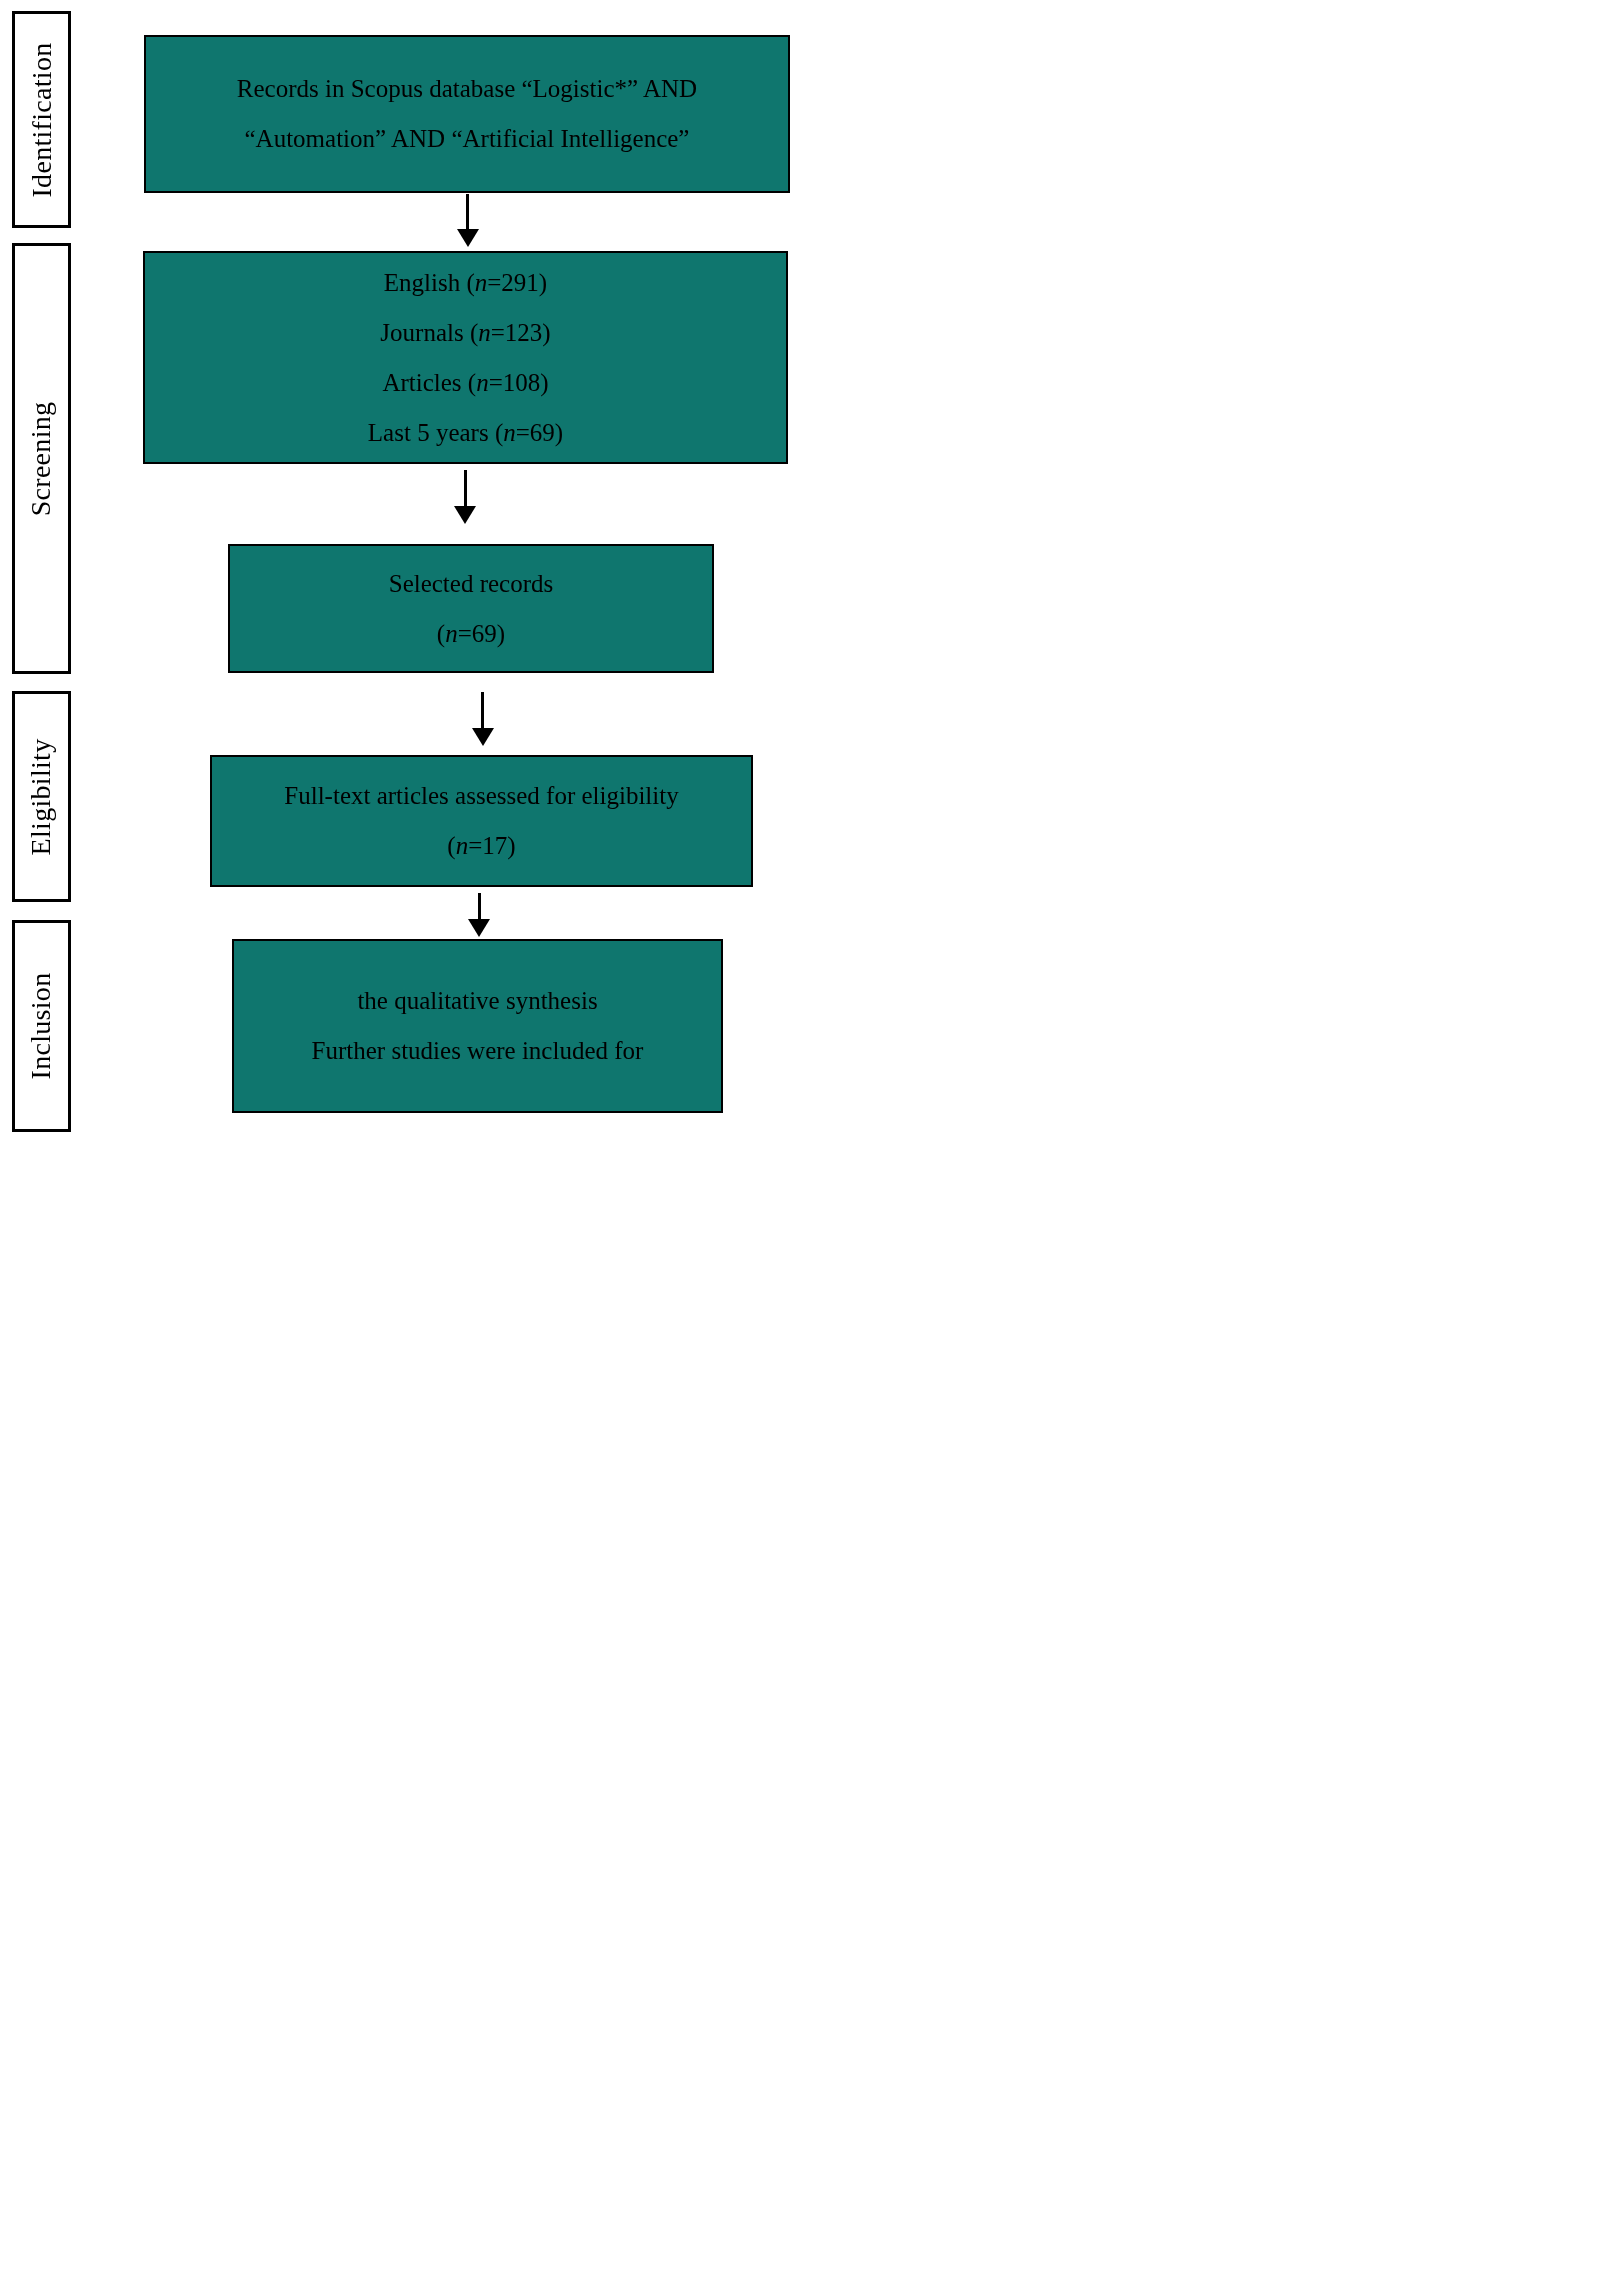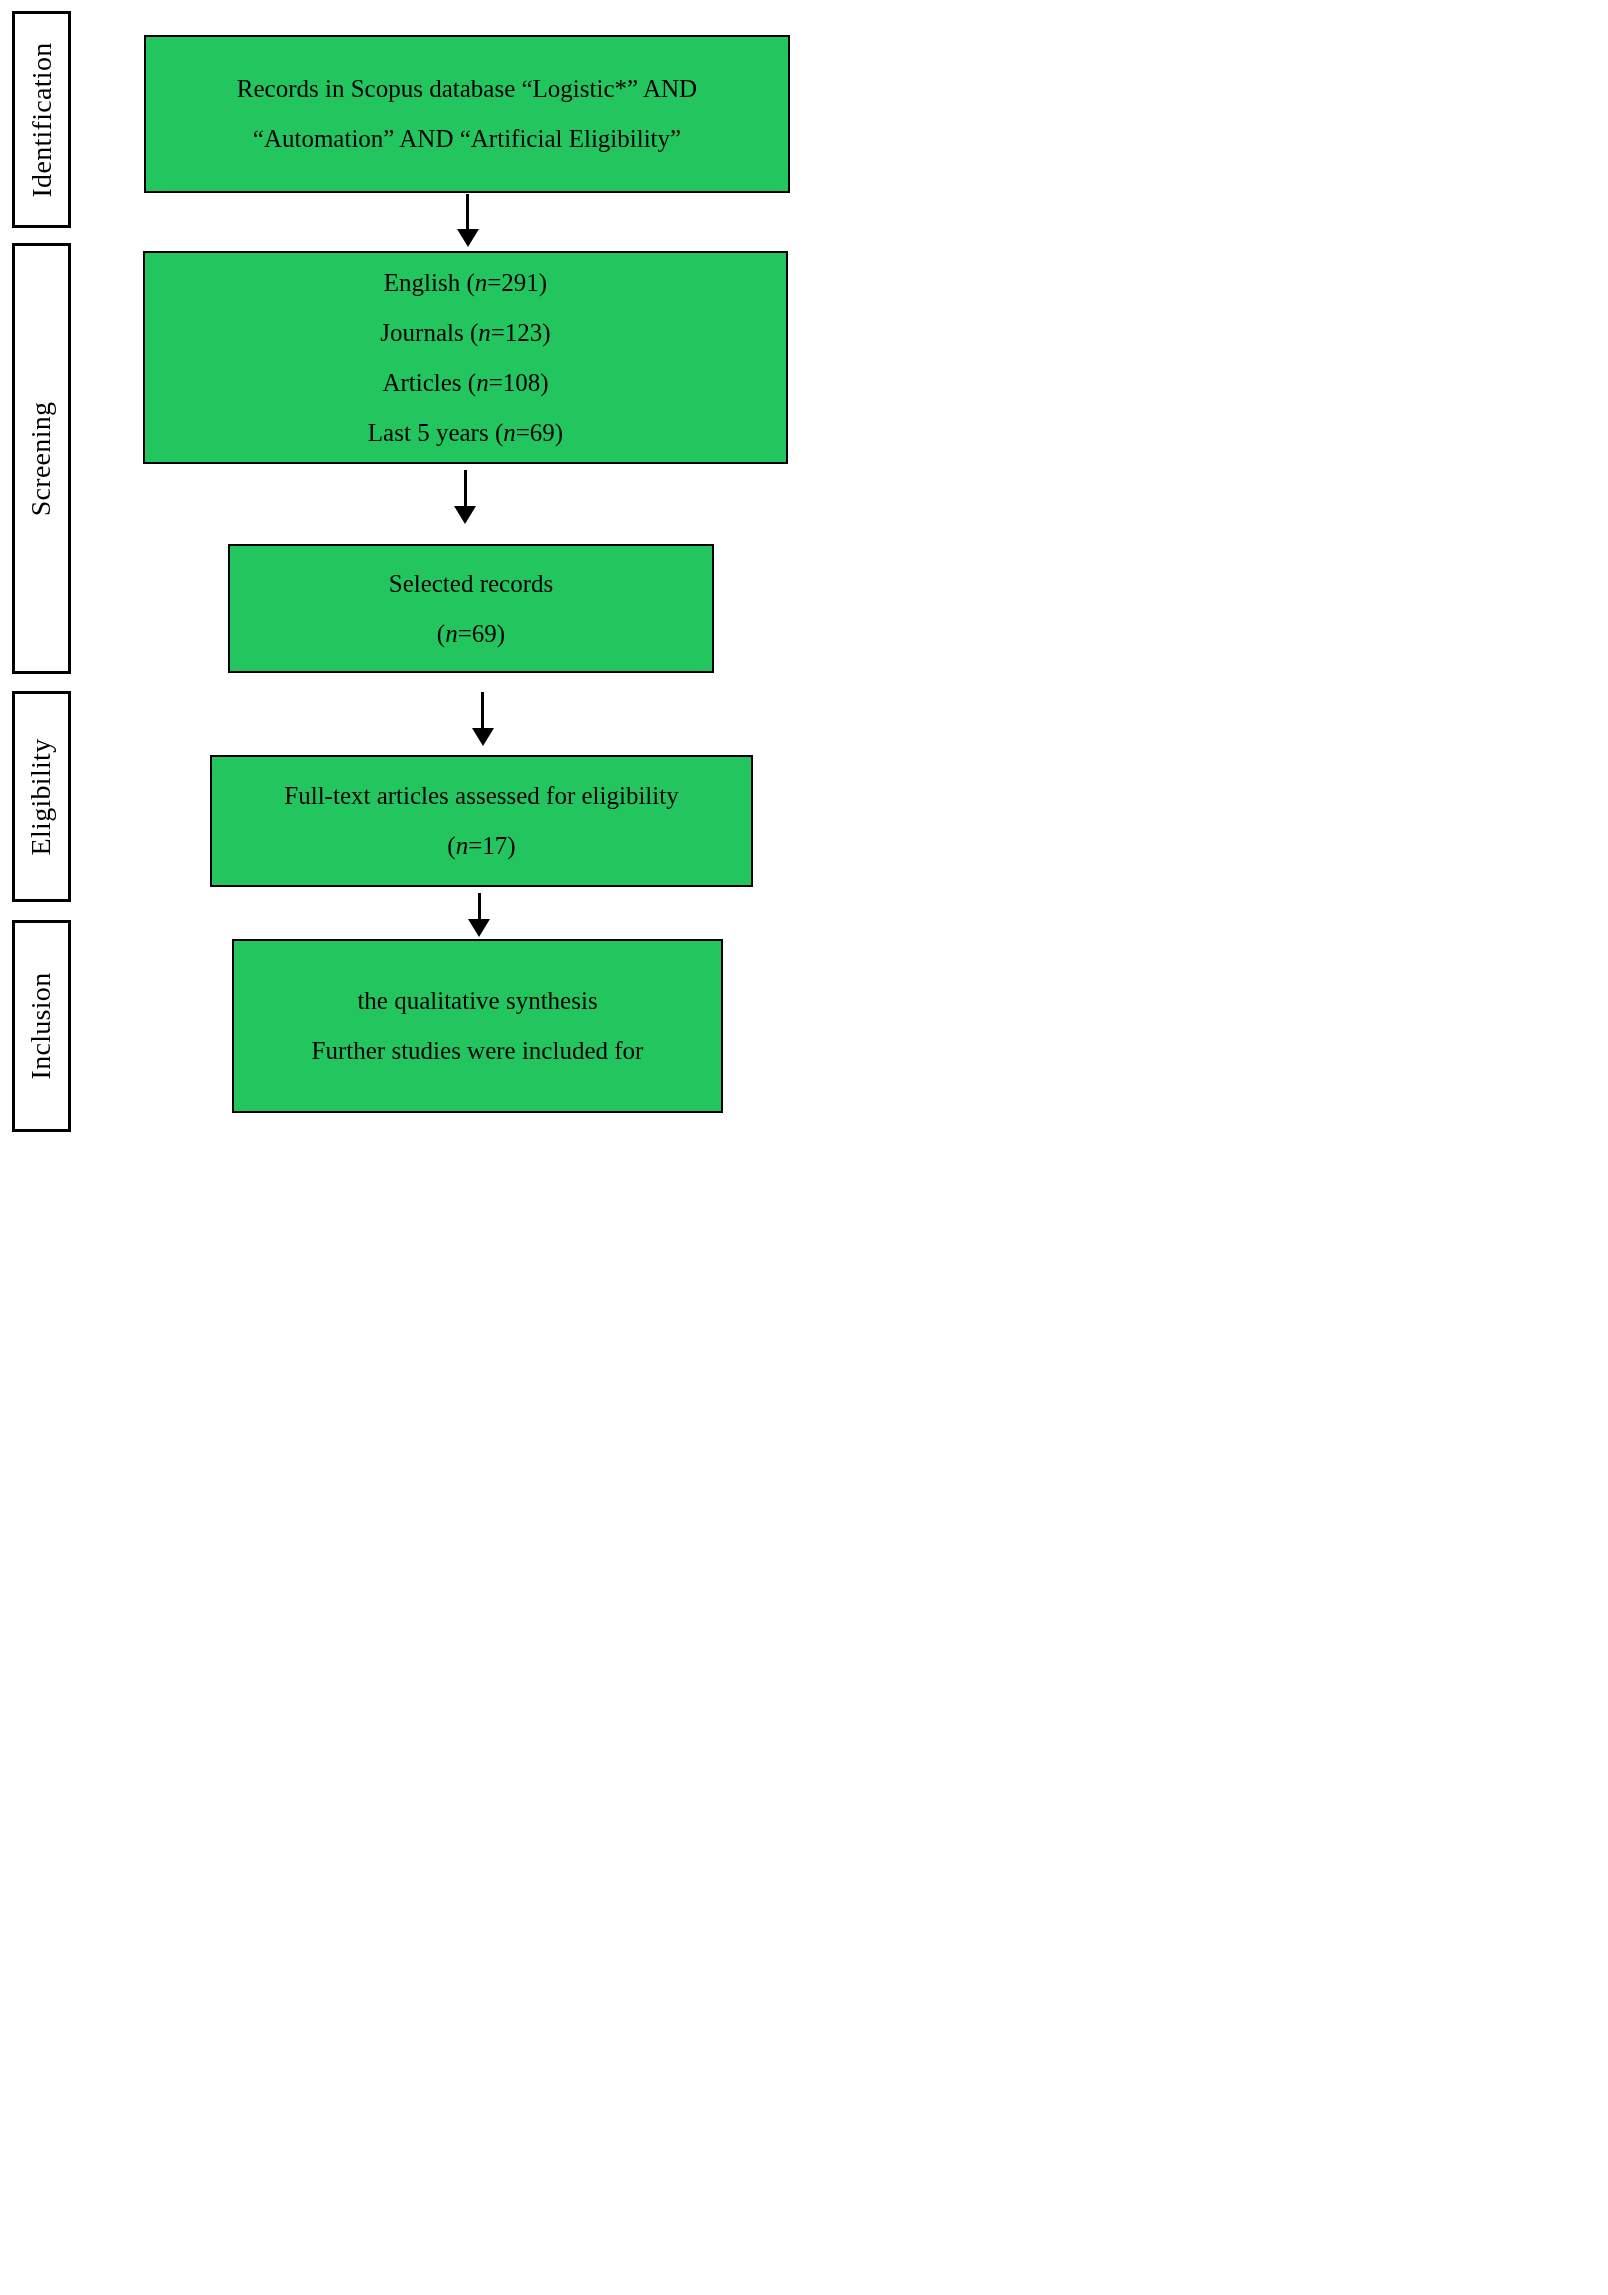--- a/index.html
+++ b/index.html
@@ -43,21 +43,21 @@
 
   
   .fbox {
     position: absolute;
     border: 2.7px solid #000000;
     box-sizing: border-box;
     display: flex;
     align-items: center;
     justify-content: center;
     text-align: center;
-    background: #22c55e;
+    background: #0f766e;
   }
   .fbox .lines {
     font-size: 25px;
     line-height: 50px;
   }
   #box-records  { left: 144px; top: 35px;   width: 646px; height: 158px; }
   #box-filters  { left: 143px; top: 251px;  width: 645px; height: 213px; }
   #box-selected { left: 228px; top: 544px;  width: 486px; height: 129px; }
   #box-fulltext { left: 210px; top: 755px; width: 543px; height: 132px; }
   #box-included { left: 232px; top: 939px; width: 491px; height: 174px; }
@@ -99,21 +99,21 @@
   <div class="stage" id="stage-eligibility">
     <span class="stage-text">Eligibility</span>
   </div>
   <div class="stage" id="stage-inclusion">
     <span class="stage-text">Inclusion</span>
   </div>
 
   <div class="fbox" id="box-records">
     <div class="lines">
         <div class="line">Records in Scopus database “Logistic*” AND</div>
-        <div class="line">“Automation” AND “Artificial Eligibility”</div>
+        <div class="line">“Automation” AND “Artificial Intelligence”</div>
       </div>
   </div>
   <div class="fbox" id="box-filters">
     <div class="lines">
         <div class="line">English (<i>n</i>=291)</div>
         <div class="line">Journals (<i>n</i>=123)</div>
         <div class="line">Articles (<i>n</i>=108)</div>
         <div class="line">Last 5 years (<i>n</i>=69)</div>
       </div>
   </div>

